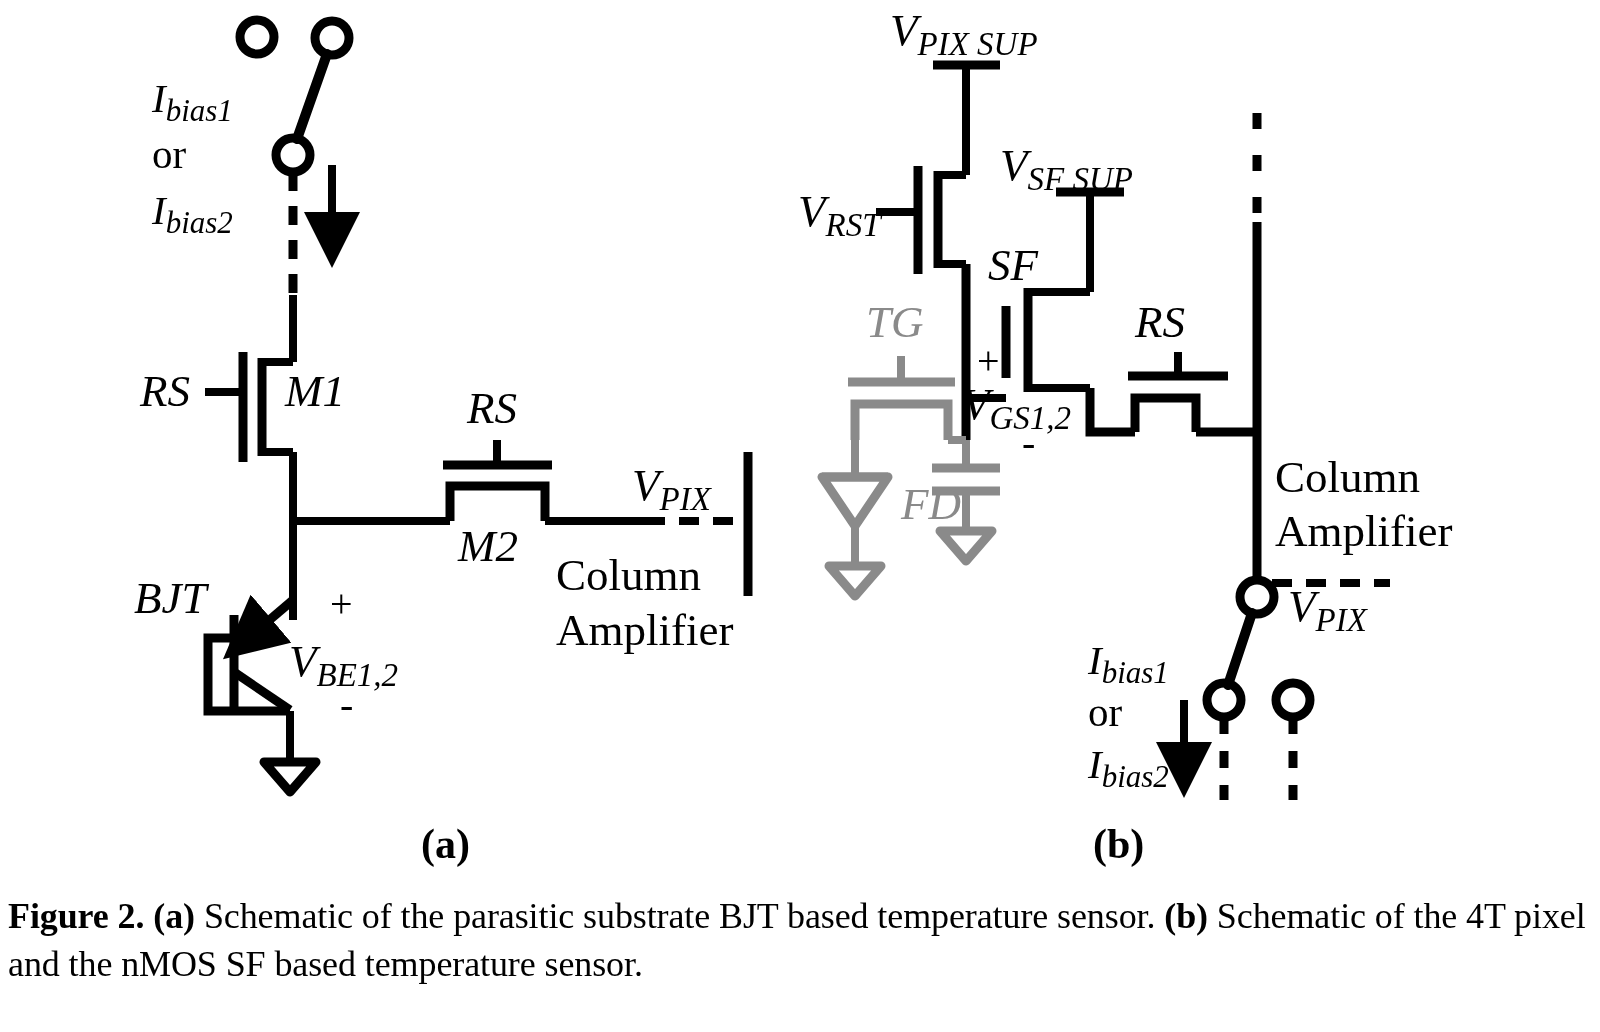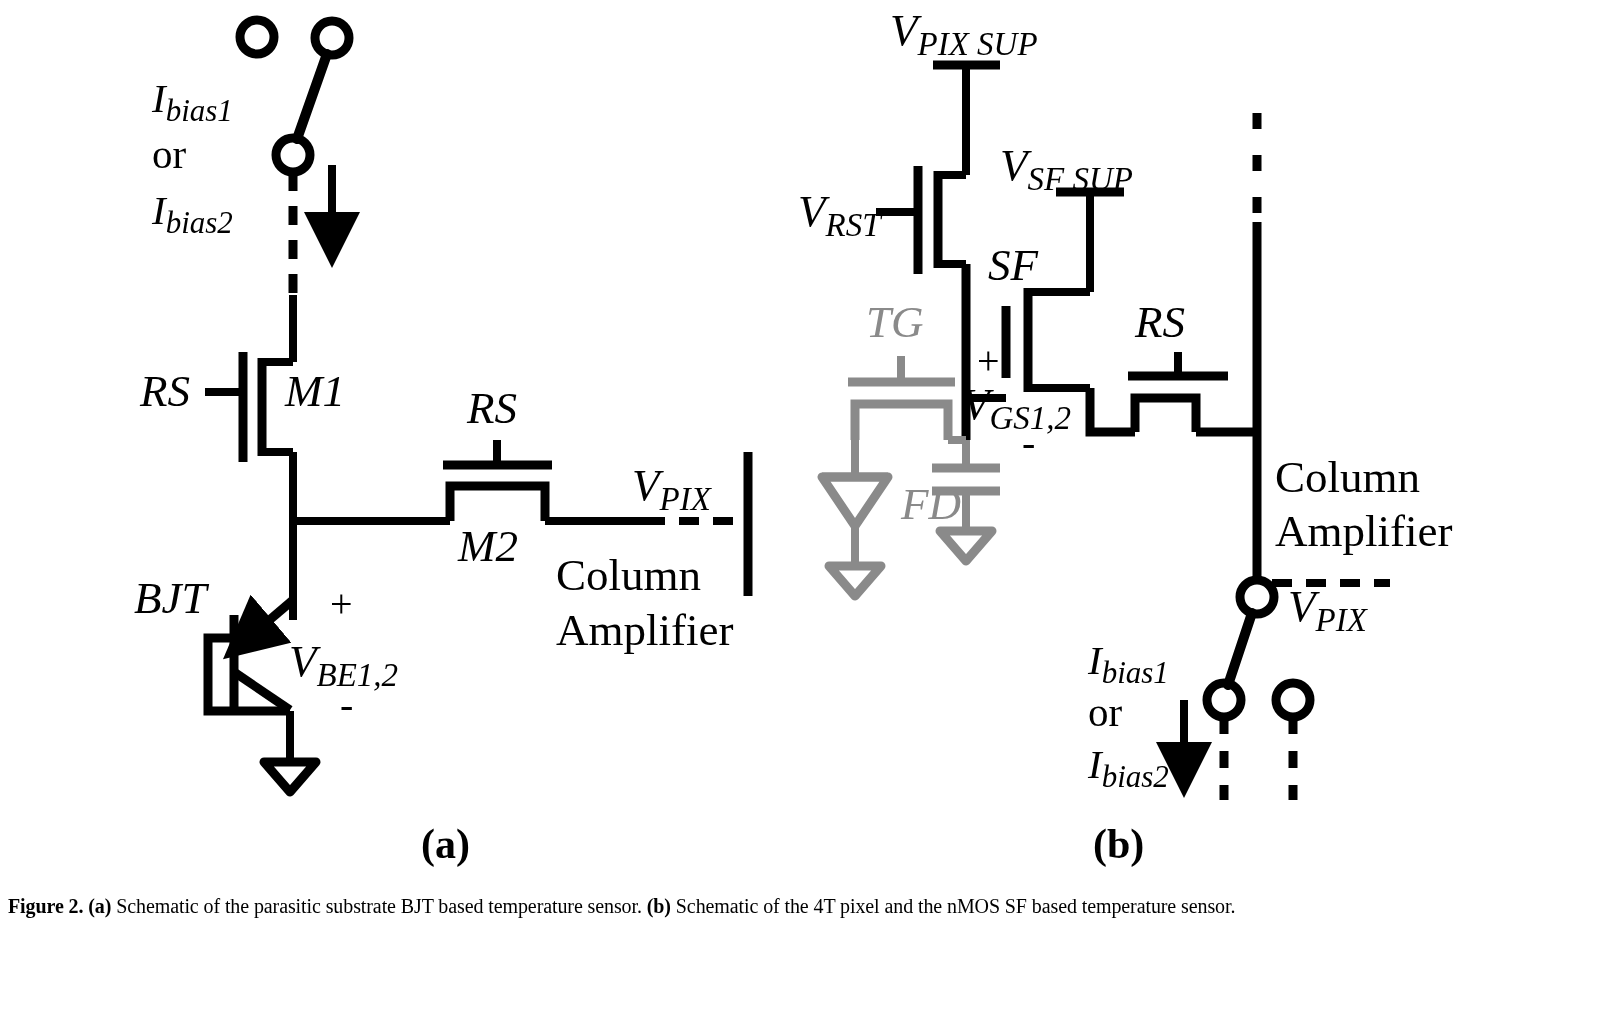--- a/index.html
+++ b/index.html
@@ -26,21 +26,21 @@
     top: 0;
     width: 1600px;
     height: 880px;
     display: block;
   }
   .caption-block {
     position: absolute;
     left: 8px;
     top: 893px;
     width: 1584px;
-    font-size: 20px;
+    font-size: 36px;
     line-height: 1.33;
     letter-spacing: -0.1px;
     font-family: "Liberation Serif", "DejaVu Serif", serif;
   }
   .caption-block .cap-strong {
     font-weight: bold;
   }
   .svg-label {
     font-family: "Liberation Serif", "DejaVu Serif", serif;
   }

